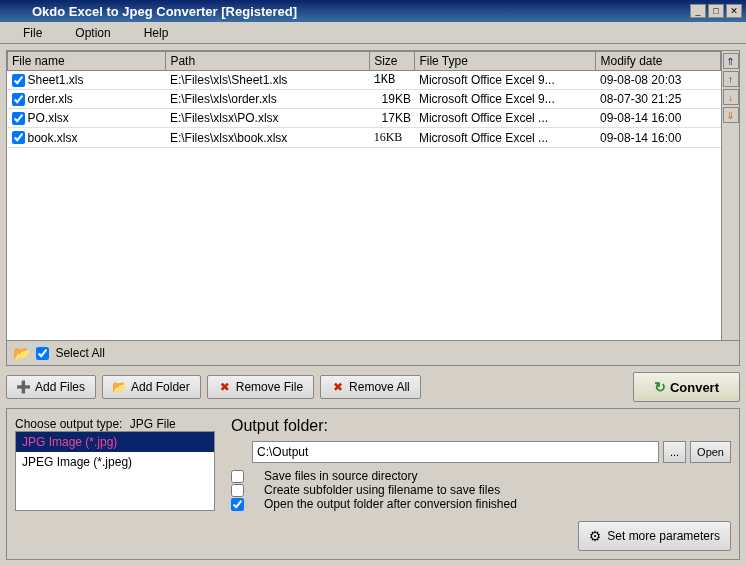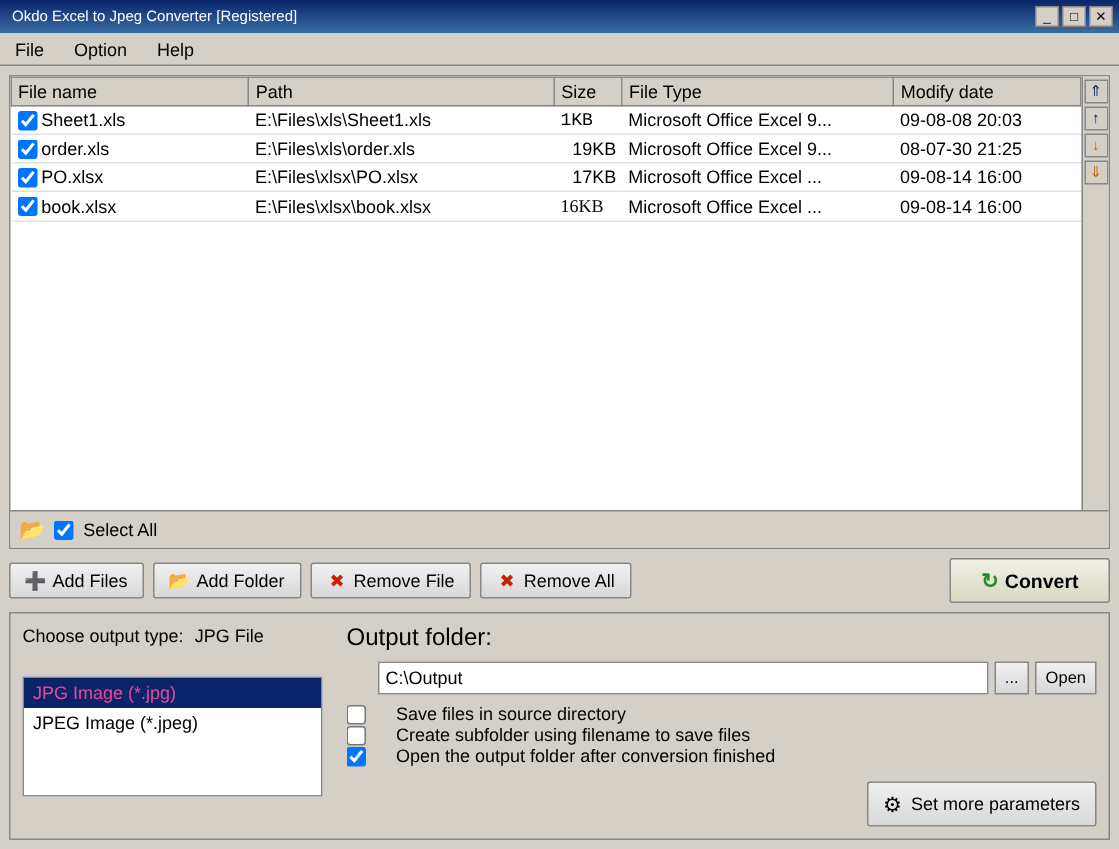--- a/index.html
+++ b/index.html
@@ -17,23 +17,24 @@
       background: linear-gradient(to bottom, #0a246a, #3a6ea5);
       color: white;
       height: 22px;
       display: flex;
       align-items: center;
       justify-content: space-between;
       padding: 0 4px;
       user-select: none;
     }
     .title-bar-text {
-      font-size: 10px;
-      font-weight: normal;
+      font-size: 13px;
+      font-weight: bold;
       padding-left: 4px;
+      margin-left: 24px;
     }
     .title-bar-controls {
       display: flex;
       gap: 2px;
     }
     .title-btn {
       width: 16px;
       height: 14px;
       background: #d4d0c8;
       border: 1px solid #888;
@@ -52,20 +53,21 @@
       height: 22px;
       display: flex;
       align-items: center;
       padding: 0 4px;
       gap: 8px;
     }
     .menu-item {
       padding: 2px 6px;
       cursor: pointer;
       font-size: 12px;
+      margin-left: 13px;
     }
 
     
     .main {
       padding: 6px;
       display: flex;
       flex-direction: column;
       gap: 4px;
       height: calc(566px - 44px);
     }
@@ -204,21 +206,21 @@
       border: 1px solid #888;
       background: #d4d0c8;
       padding: 8px;
       display: flex;
       gap: 16px;
     }
 
     .output-type {
       display: flex;
       flex-direction: column;
-      gap: 20px;
+      gap: 0;
       min-width: 200px;
     }
     .format-list {
       border: 1px solid #888;
       background: white;
       width: 200px;
       height: 80px;
       overflow-y: auto;
     }
     .format-item {

